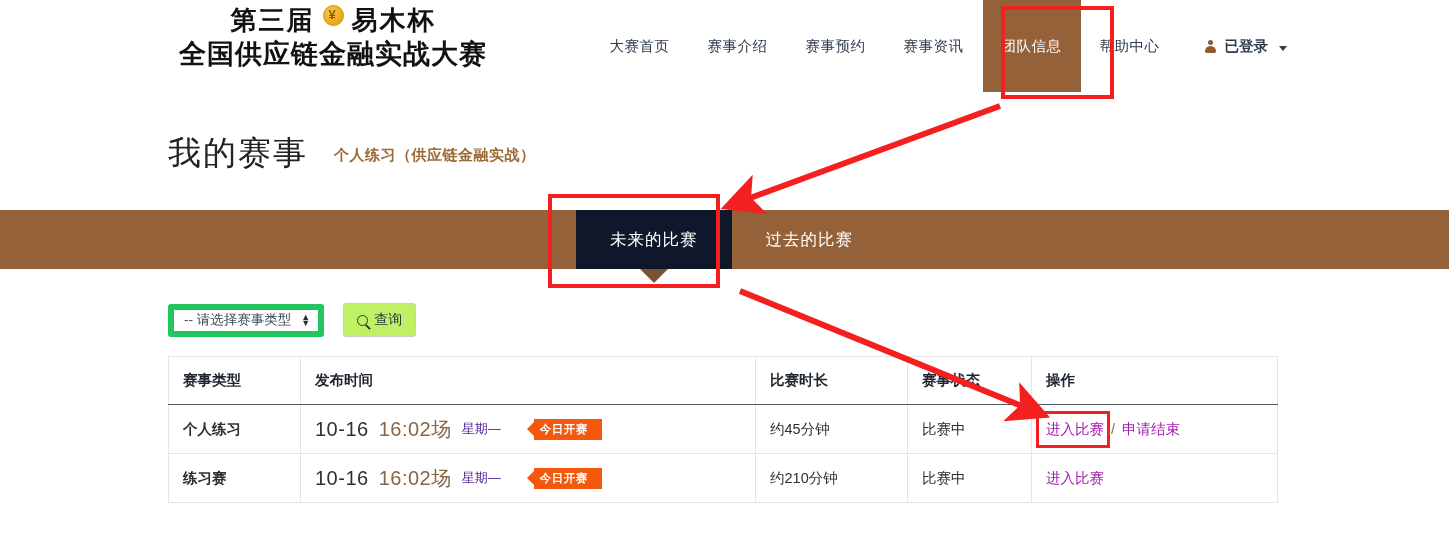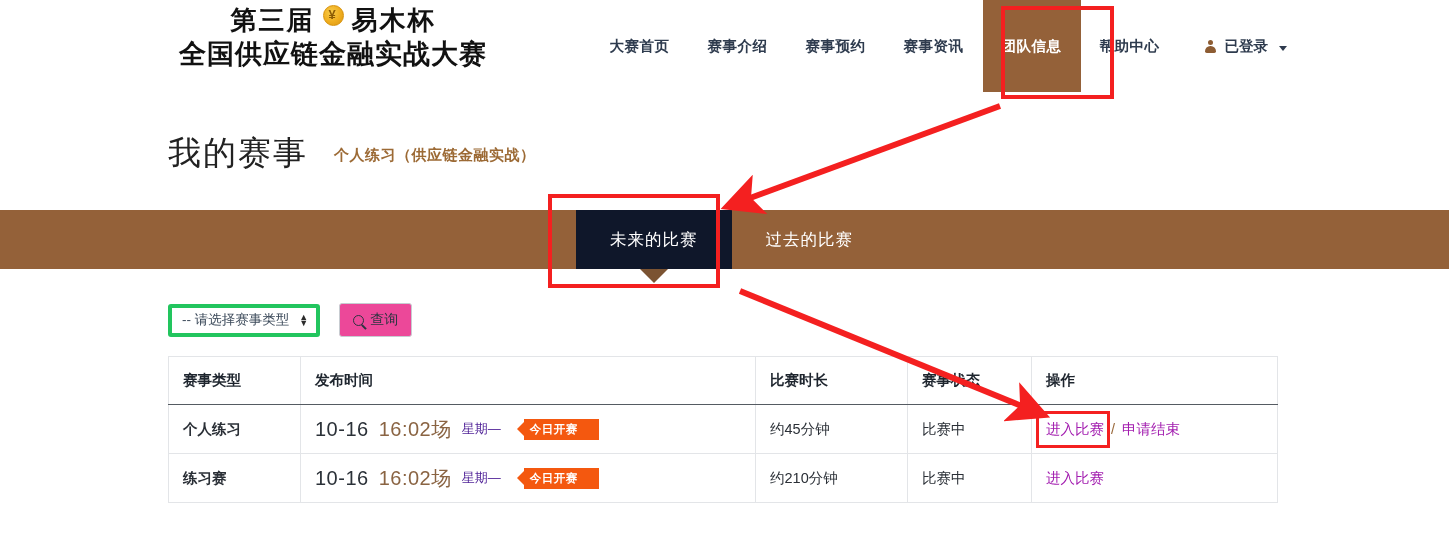--- a/index.html
+++ b/index.html
@@ -67,21 +67,21 @@
     height: 92px;
     display: flex;
     align-items: stretch;
   }
   .nav-item {
     display: flex;
     align-items: center;
     justify-content: center;
     padding: 0 19px;
     font-size: 14.5px;
-    font-weight: bold;
+    font-weight: normal;
     color: #2e3b4e;
     white-space: nowrap;
     cursor: pointer;
     letter-spacing: .5px;
   }
   .nav-item.active {
     background: #946139;
     color: #fff;
   }
   .nav-user {
@@ -196,21 +196,21 @@
     position: absolute;
     left: 168px;
     top: 303px;
     display: flex;
     align-items: center;
     gap: 19px;
   }
   .select-box {
     height: 33px;
     min-width: 148px;
-    border: 4px solid #22c55e;
+    border: 6px solid #22c55e;
     border-radius: 3px;
     background: #fff;
     display: flex;
     align-items: center;
     padding: 0 8px 0 10px;
     font-size: 13.5px;
     color: #3c4a5a;
     cursor: pointer;
     white-space: nowrap;
     gap: 10px;
@@ -219,21 +219,21 @@
     display: inline-flex;
     flex-direction: column;
     line-height: 6px;
     font-size: 9px;
     color: #2b2b2b;
   }
   .btn-search {
     height: 34px;
     border: 1px solid #c7ccd1;
     border-radius: 3px;
-    background: #ec4899;
+    background: #bef264;
     display: flex;
     align-items: center;
     gap: 6px;
     padding: 12px 13px;
     font-size: 14px;
     color: #2b3440;
     cursor: pointer;
   }
   .mag-icon {
     width: 11px; height: 11px;
@@ -306,22 +306,22 @@
   .t-week {
     font-size: 13px;
     color: #4c1d95;
   }
   .badge {
     position: relative;
     background: #f4580f;
     color: #fff;
     font-size: 11.5px;
     font-weight: bold;
-    padding: 3px 21px 3px 6px;
-    margin-left: 13px;
+    padding: 3px 14px 3px 6px;
+    margin-left: 23px;
     letter-spacing: .5px;
     white-space: nowrap;
   }
   .badge::before {
     content: "";
     position: absolute;
     left: -7px; top: 50%;
     margin-top: -7px;
     width: 0; height: 0;
     border-top: 7px solid transparent;

